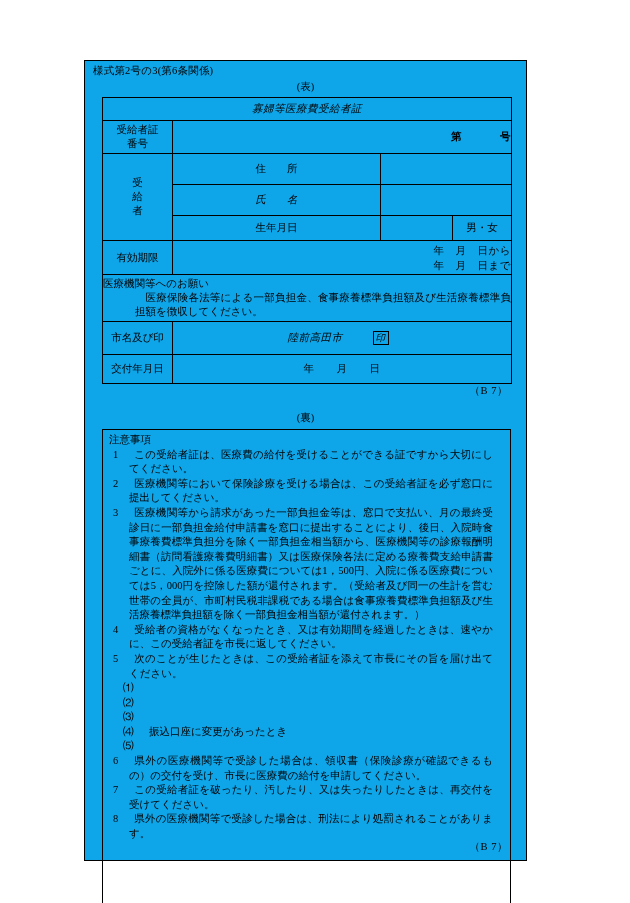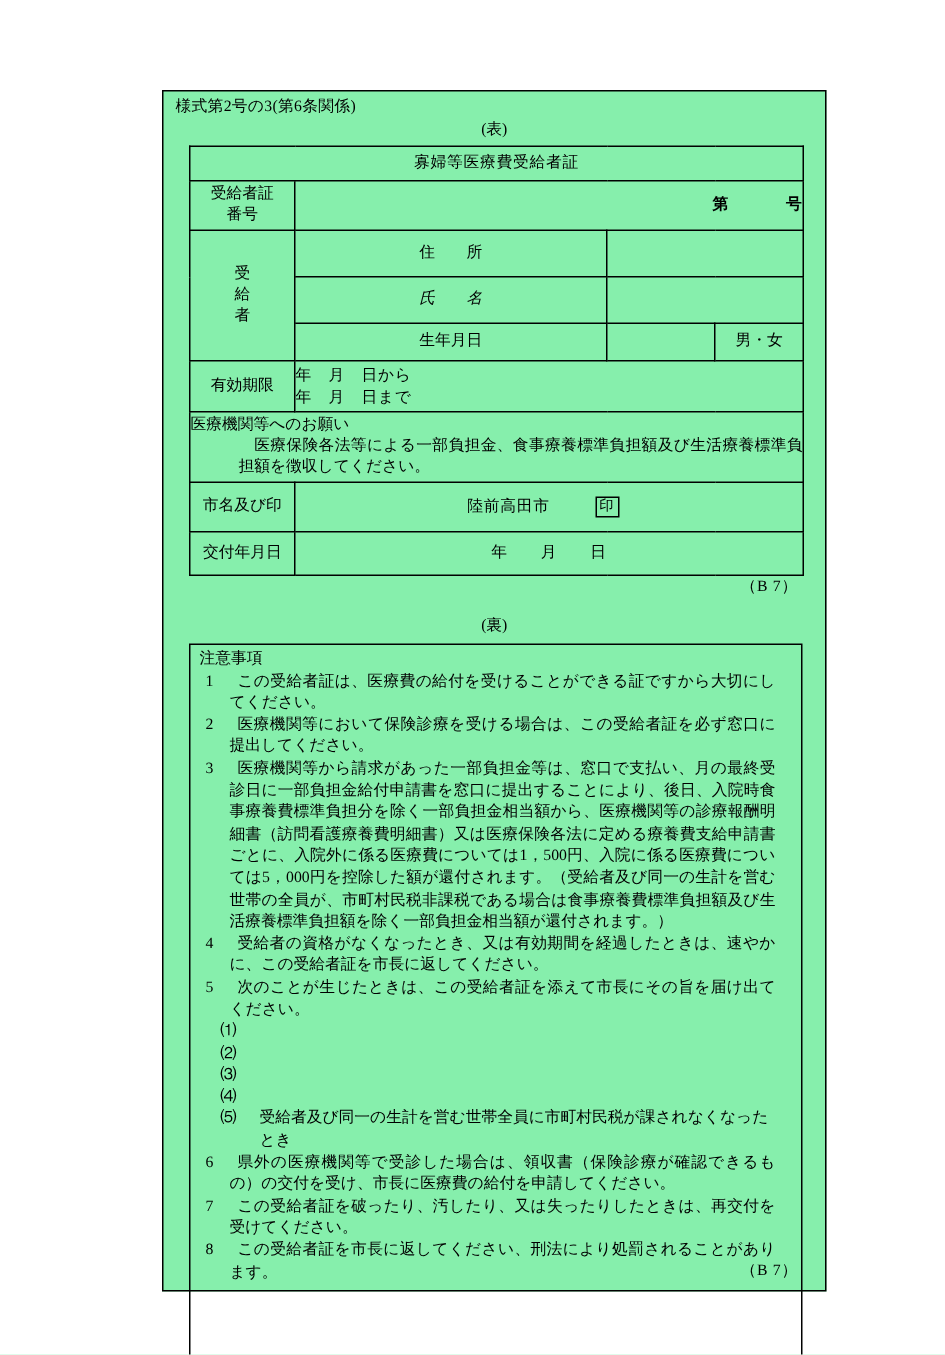--- a/index.html
+++ b/index.html
@@ -9,27 +9,27 @@
   }
   body {
     width: 630px;
     height: 903px;
     font-family: "Liberation Serif", "DejaVu Serif", serif;
     color: #000000;
     position: relative;
   }
   #page {
     position: absolute;
-    left: 108px;
+    left: 84px;
     top: 60px;
     width: 443px;
     height: 801px;
     border: 1.5px solid #000;
     box-sizing: border-box;
-    background: #86efac;
+    background: #0ea5e9;
   }
   .form-code {
     position: absolute;
     left: 8px;
     top: 3px;
     font-size: 10.5px;
     letter-spacing: 0.2px;
     white-space: nowrap;
   }
   .side-label {
@@ -57,50 +57,52 @@
     line-height: 14px;
   }
   .c-label {
     text-align: center;
     font-size: 10.5px;
   }
   .title-cell {
     height: 22px;
     text-align: center;
     letter-spacing: 0.5px;
+    font-style: italic;
   }
   .num-cell { height: 32px; }
   .num-inner {
     text-align: right;
     letter-spacing: 0.5px;
     font-weight: bold;
   }
   .num-inner .sp { display: inline-block; width: 38px; }
   .addr-cell  { height: 30px; }
   .name-cell  { height: 30px; font-style: italic; }
   .birth-cell { height: 24px; }
   .period-cell { height: 33px; }
   .period-inner {
-    text-align: left;
+    text-align: right;
     line-height: 15px;
     letter-spacing: 0.5px;
   }
   .notice-cell {
     height: 46px;
     padding: 2px 4px 2px 5px;
     vertical-align: top;
     line-height: 14.5px;
     text-align: justify;
   }
   .notice-cell .ind { display: block; text-indent: 1em; margin-left: 32px; }
   .city-cell { height: 32px; }
   .city-inner {
     text-align: center;
     padding-right: 8px;
     letter-spacing: 0.5px;
+    font-style: italic;
   }
   .seal {
     display: inline-block;
     border: 0.8px solid #000;
     padding: 0px 2px;
     margin-left: 30px;
     font-size: 9.5px;
     line-height: 12px;
     vertical-align: middle;
   }
@@ -274,37 +276,37 @@
       <div class="sub-num">⑴</div>
     </div>
     <div class="sub-item">
       <div class="sub-num">⑵</div>
     </div>
     <div class="sub-item">
       <div class="sub-num">⑶</div>
     </div>
     <div class="sub-item">
       <div class="sub-num">⑷</div>
+      <div class="sub-body">振込口座に変更があったとき</div>
     </div>
     <div class="sub-item">
       <div class="sub-num">⑸</div>
-      <div class="sub-body">受給者及び同一の生計を営む世帯全員に市町村民税が課されなくなったとき</div>
     </div>
 
     <div class="note-item">
       <div class="note-num">6</div>
       <div class="note-body first-indent">県外の医療機関等で受診した場合は、領収書（保険診療が確認できるもの）の交付を受け、市長に医療費の給付を申請してください。</div>
     </div>
 
     <div class="note-item">
       <div class="note-num">7</div>
       <div class="note-body first-indent">この受給者証を破ったり、汚したり、又は失ったりしたときは、再交付を受けてください。</div>
     </div>
 
     <div class="note-item">
       <div class="note-num">8</div>
-      <div class="note-body first-indent">この受給者証を市長に返してください、刑法により処罰されることがあります。</div>
+      <div class="note-body first-indent">県外の医療機関等で受診した場合は、刑法により処罰されることがあります。</div>
     </div>
   </div>
 
   <div class="b7 b7-back">（B 7）</div>
 
 </div>
 
 </body></html>

